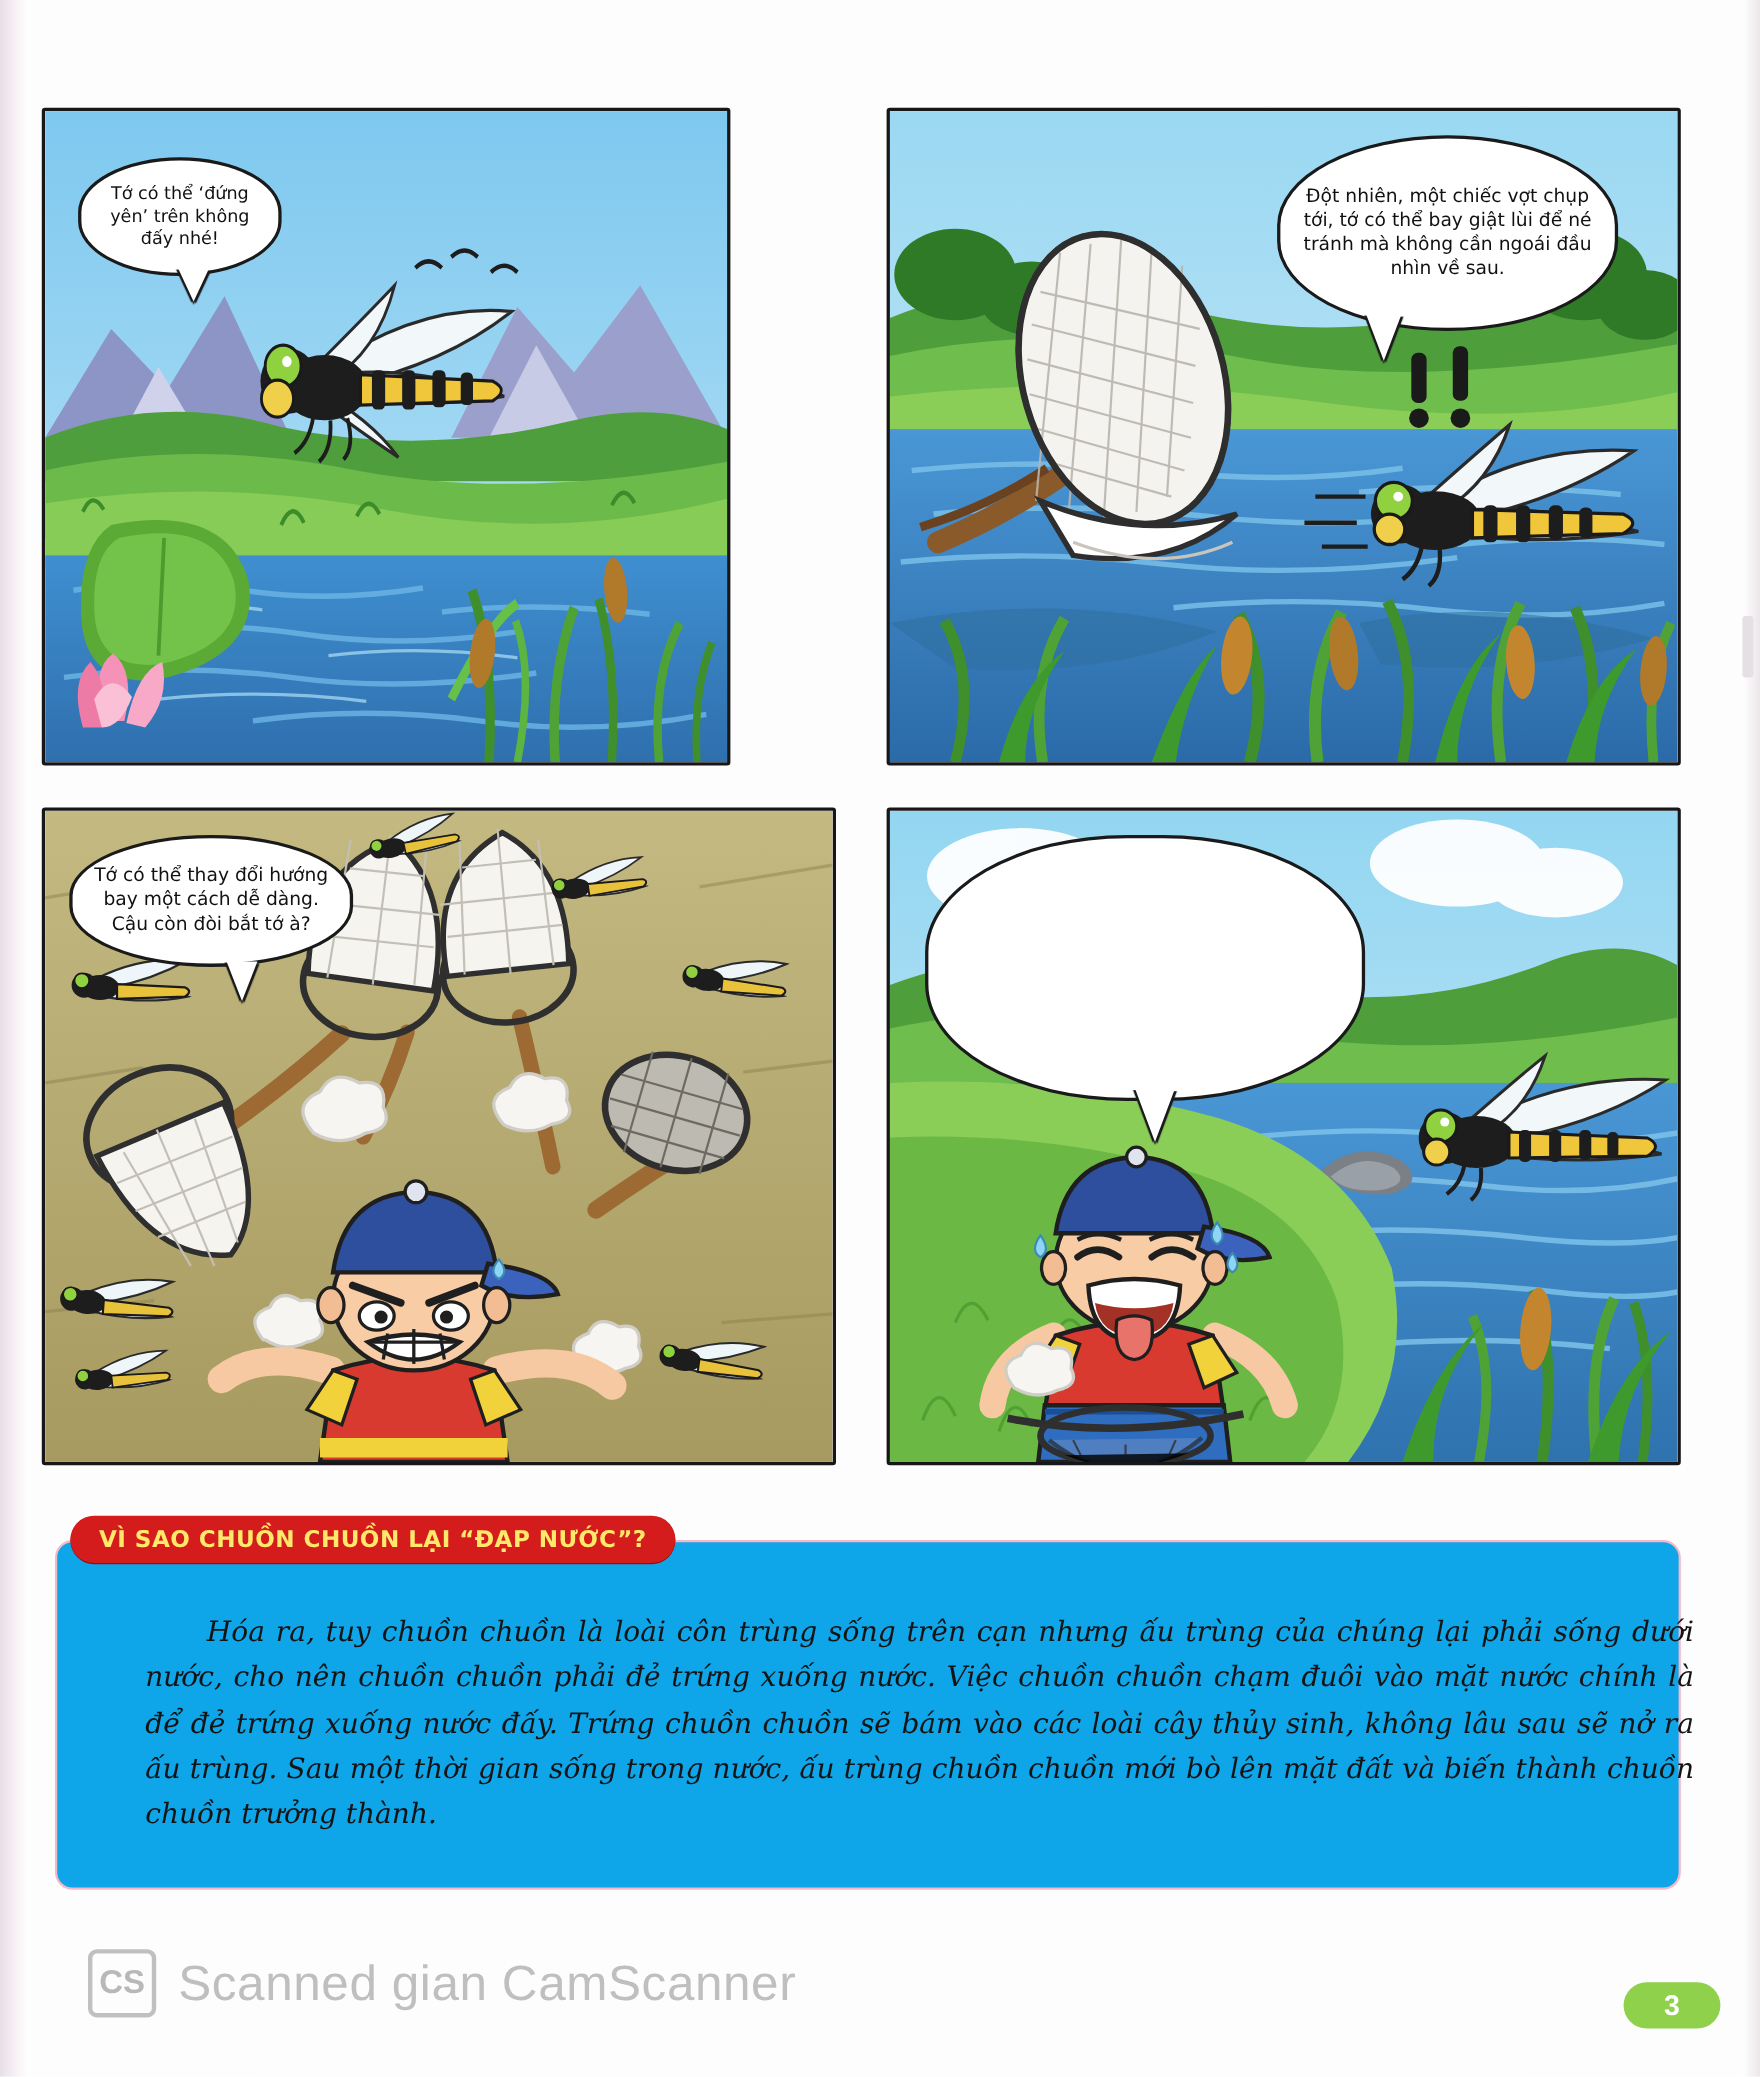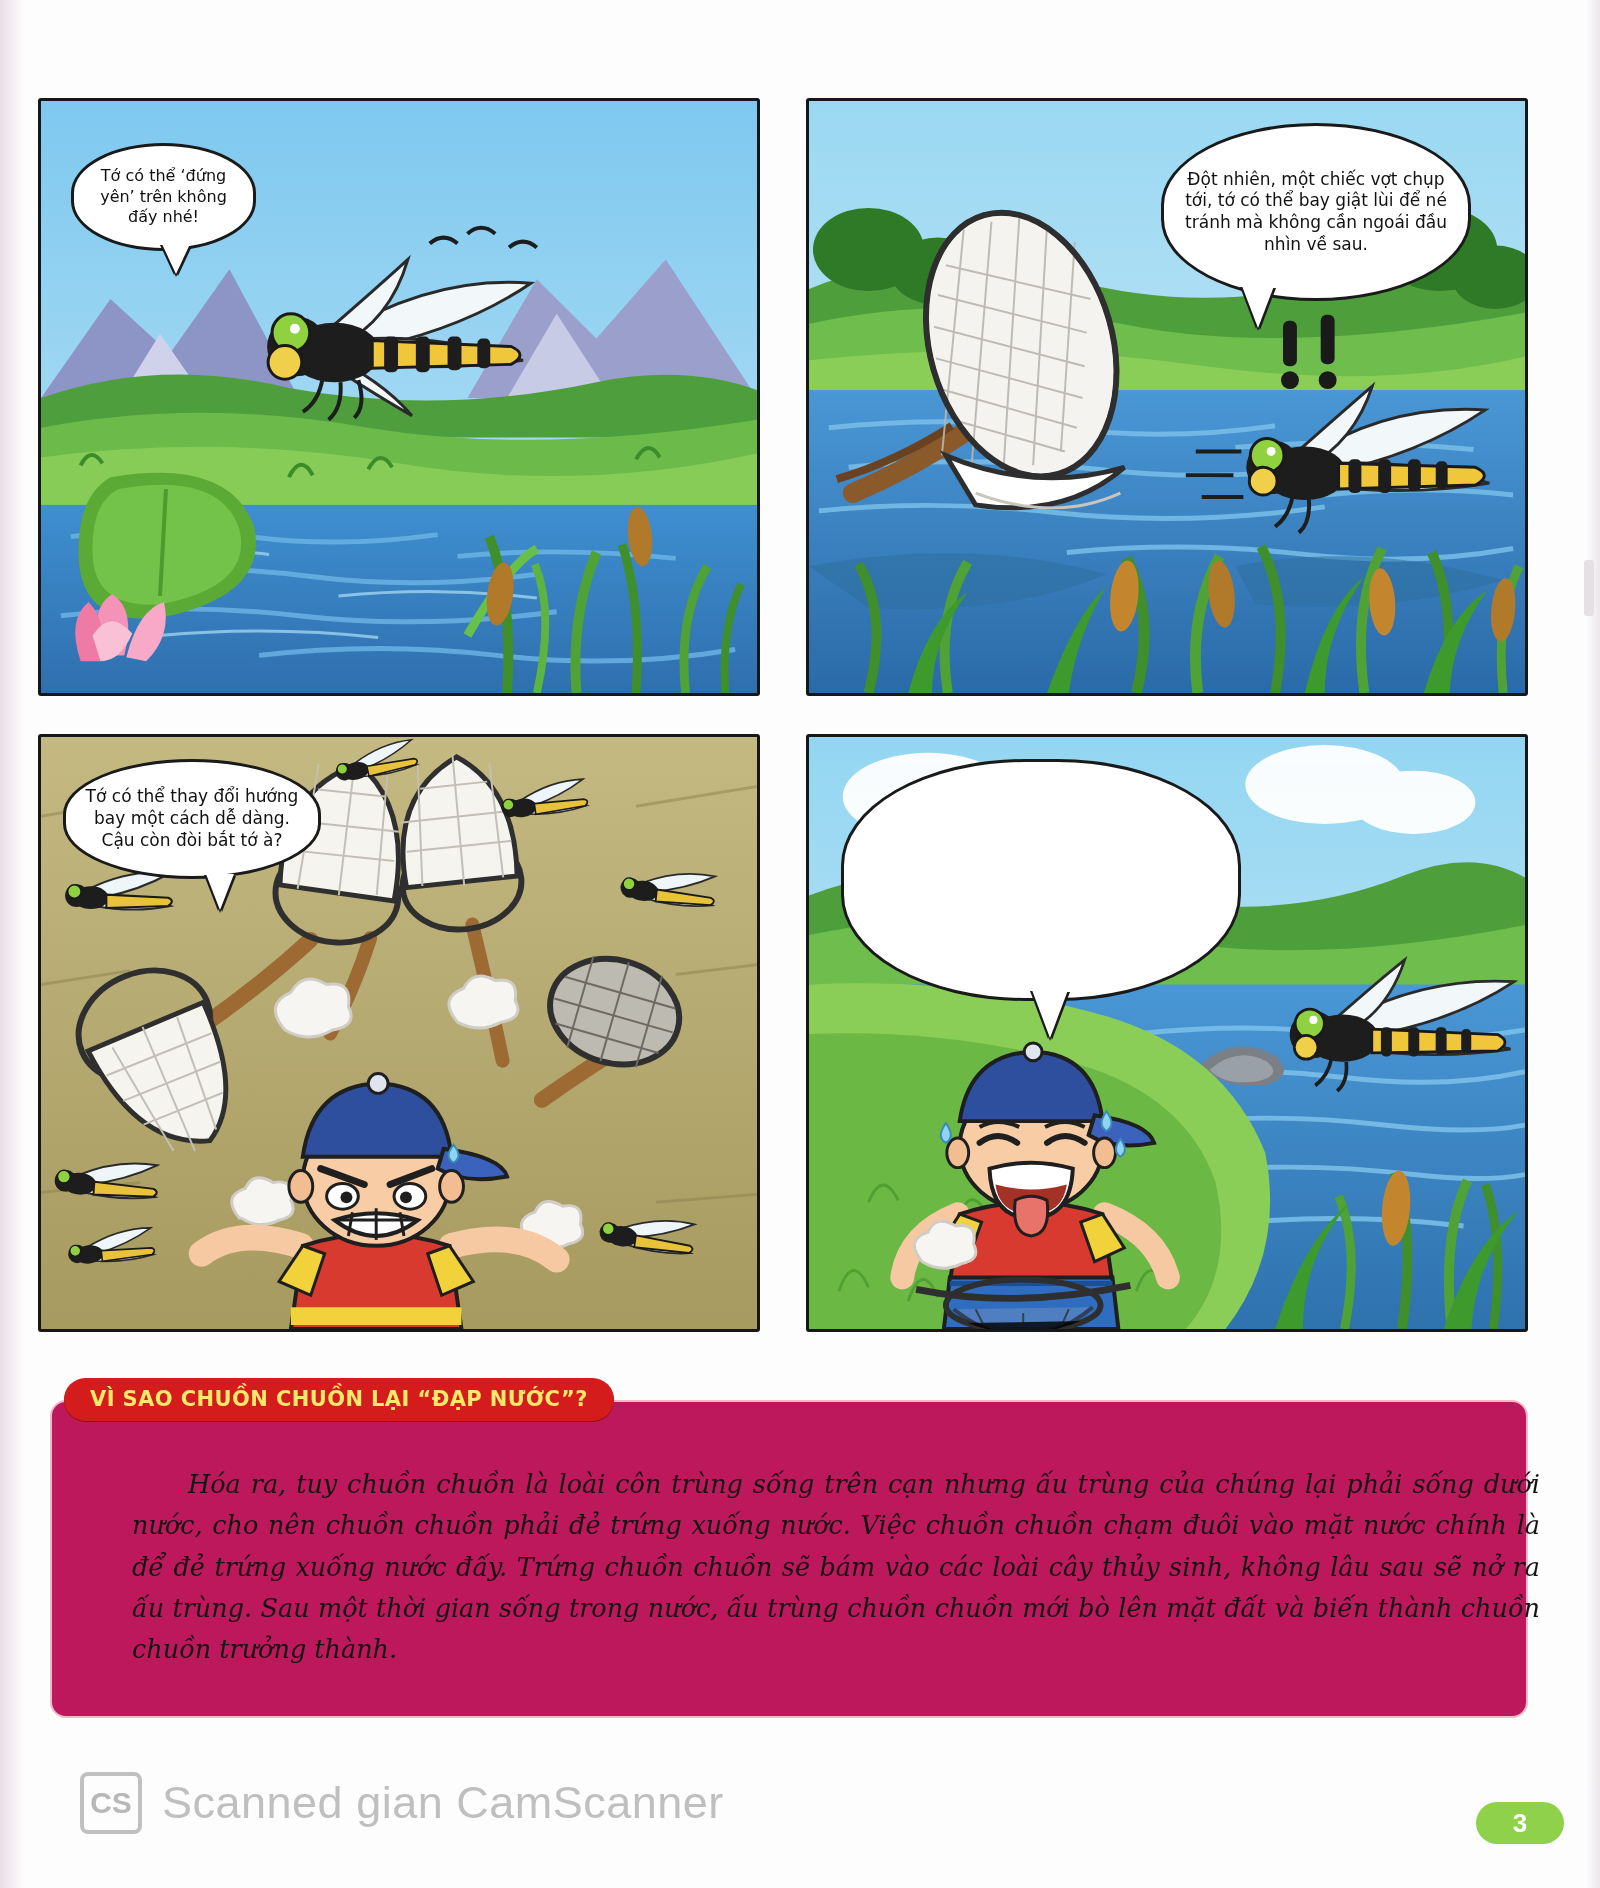--- a/index.html
+++ b/index.html
@@ -45,21 +45,21 @@
     width: 1490px;
     height: 1238px;
   }
   .panel {
     position: absolute;
     border: 3px solid #17171a;
     border-radius: 3px;
     overflow: hidden;
     box-sizing: border-box;
   }
-  #panel-1 { left: 0;    top: 0;    width: 722px; height: 598px; }
+  #panel-1 { left: 0;    top: 0;    width: 626px; height: 598px; }
   #panel-2 { left: 768px; top: 0;   width: 722px; height: 598px; }
   #panel-3 { left: 0;    top: 636px; width: 722px; height: 598px; }
   #panel-4 { left: 768px; top: 636px; width: 722px; height: 598px; }
 
   .art { position: absolute; left: 0; top: 0; width: 100%; height: 100%; }
 
   
   .bubble {
     position: absolute;
     background: #ffffff;
@@ -134,21 +134,21 @@
   
   .info-box {
     position: absolute;
     left: 50px;
     top: 1400px;
     width: 1478px;
     height: 318px;
     border: 2px solid #f3b9c6;
     border-radius: 16px;
     box-sizing: border-box;
-    background: #be185d;
+    background: #0ea5e9;
   }
   .info-heading {
     position: absolute;
     left: 12px;
     top: -24px;
     background: #d41c1c;
     border-radius: 24px;
     padding: 9px 26px 10px 26px;
     color: #ffe96a;
     font-weight: bold;

